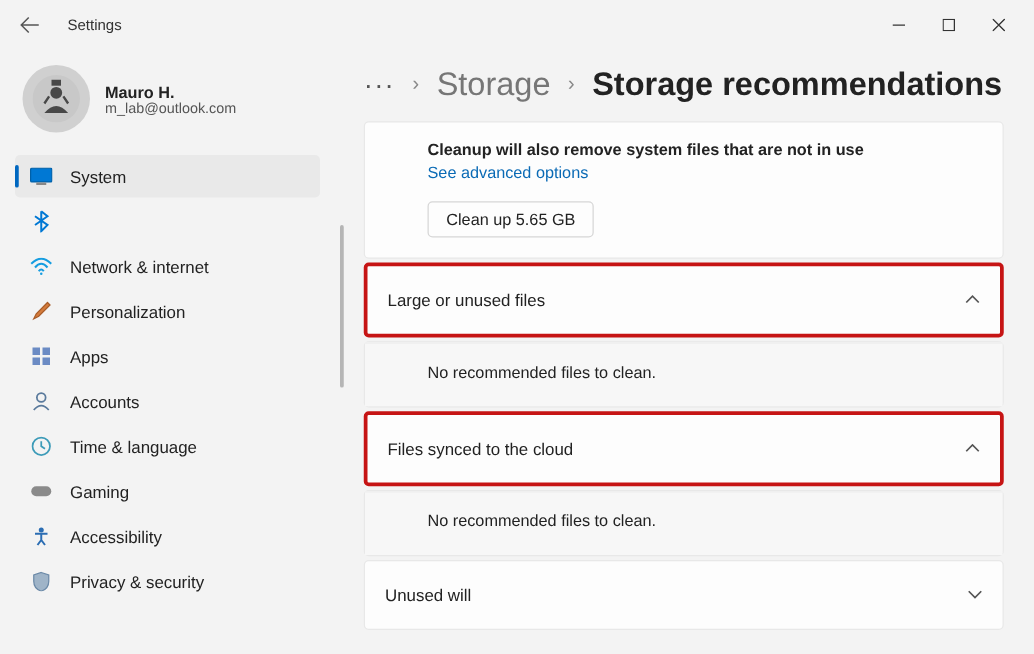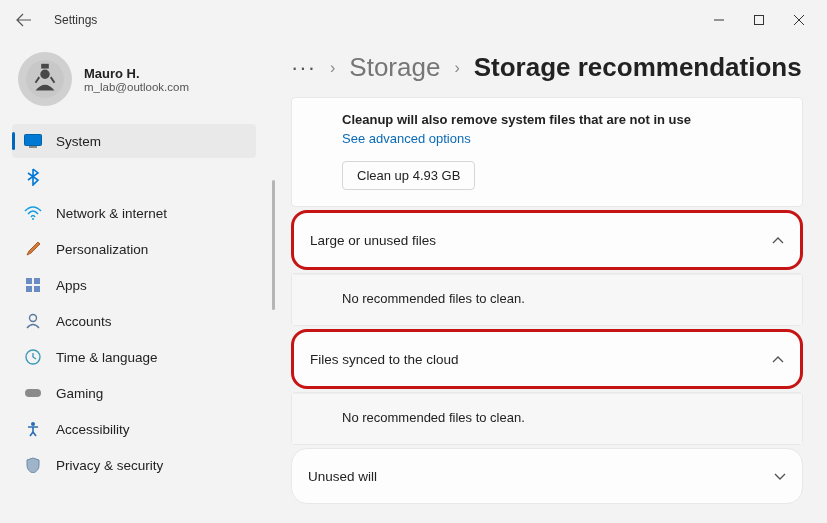--- a/index.html
+++ b/index.html
@@ -45,21 +45,21 @@
 .bc-chev { color: #888; font-size: 16px; }
 .bc-link { font-size: 26px; color: #767676; cursor: pointer; }
 .bc-current { font-size: 26px; font-weight: 600; color: #222; }
 
 .panel { background: #fdfdfd; border: 1px solid #e8e8e8; border-radius: 4px; margin-bottom: 3px; }
 .panel-body { padding: 14px 16px 16px 50px; }
 .desc { font-size: 13px; color: #222; margin-bottom: 2px; font-weight: bold; }
 .link { font-size: 13px; color: #0a6ab5; cursor: pointer; }
 .clean-btn { margin-top: 14px; padding: 6px 14px; font-size: 13px; background: #fdfdfd; border: 1px solid #d6d6d6; border-radius: 4px; cursor: pointer; color: #222; }
 
-.accordion { background: #fdfdfd; border: 1px solid #e8e8e8; border-radius: 16px; margin-bottom: 3px; }
+.accordion { background: #fdfdfd; border: 1px solid #e8e8e8; border-radius: 4px; margin-bottom: 3px; }
 .accordion.hl { border: 3px solid #c61414; }
 .acc-header { display: flex; align-items: center; justify-content: space-between; padding: 18px 16px; cursor: pointer; }
 .acc-title { font-size: 13.5px; color: #222; }
 .acc-chev { color: #555; }
 .acc-body { padding: 14px 16px 18px 50px; background: #f7f7f7; border-top: 1px solid #eee; }
 .acc-body-txt { font-size: 13px; color: #222; }
 </style>
 </head>
 <body>
 
@@ -206,21 +206,21 @@
       <span class="bc-chev">›</span>
       <span class="bc-link">Storage</span>
       <span class="bc-chev">›</span>
       <span class="bc-current">Storage recommendations</span>
     </div>
 
     <div class="panel">
       <div class="panel-body">
         <div class="desc">Cleanup will also remove system files that are not in use</div>
         <span class="link">See advanced options</span>
-        <div><button class="clean-btn">Clean up 4.93 GB</button></div>
+        <div><button class="clean-btn">Clean up 5.65 GB</button></div>
       </div>
     </div>
 
     <div class="accordion hl">
       <div class="acc-header">
         <span class="acc-title">Large or unused files</span>
         <span class="acc-chev"><svg width="12" height="8" viewBox="0 0 12 8">
               <path d="M1 6 L6 1 L11 6" stroke="currentColor" fill="none" stroke-width="1.4"></path>
             </svg></span>
       </div>

